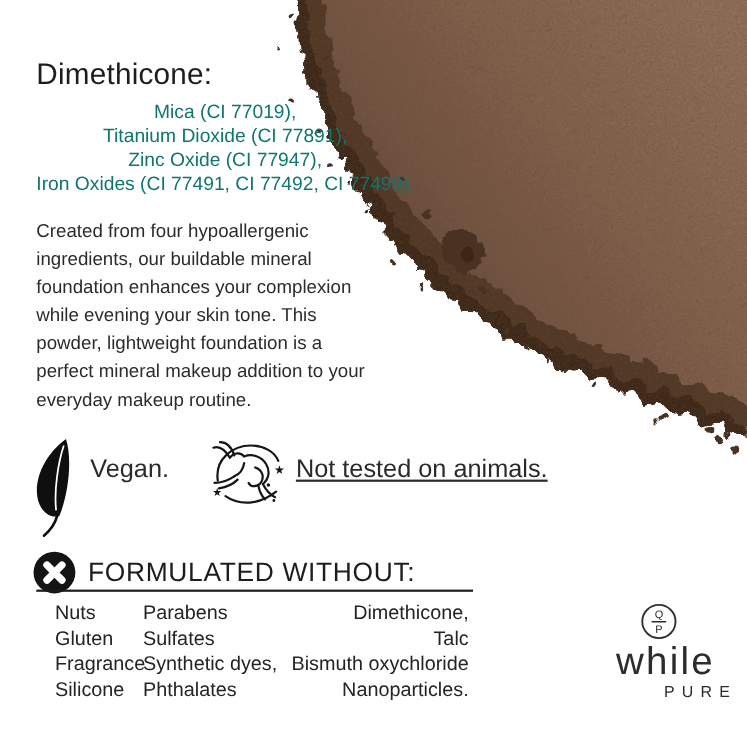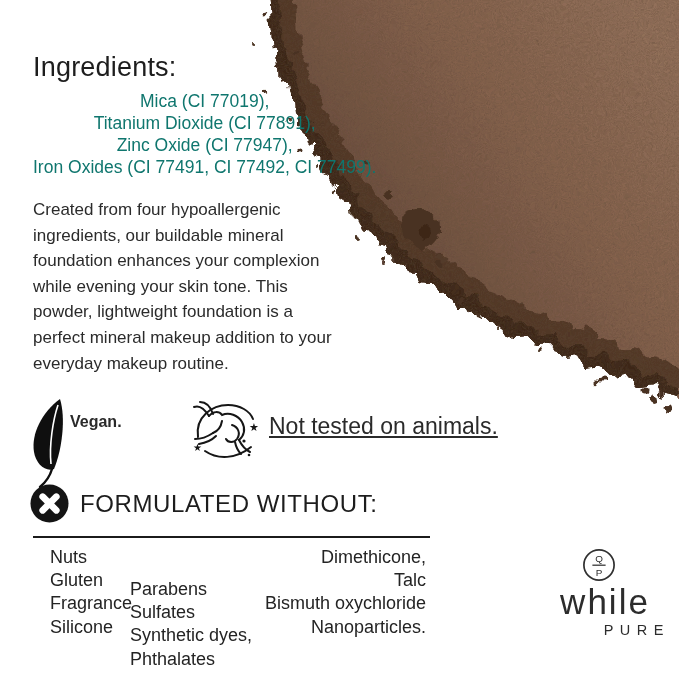--- a/index.html
+++ b/index.html
@@ -8,31 +8,31 @@
     font-family:"Liberation Sans","DejaVu Sans",sans-serif;
     color:#232323;overflow:hidden;
   }
   .powder{position:absolute;left:0;top:0;width:679px;height:679px;z-index:0;}
   .txt{position:absolute;z-index:2;}
   .ing-heading{left:33px;top:50px;font-size:27px;line-height:34px;font-weight:400;color:#1d1d1d;letter-spacing:.2px;}
   .ing-list{left:33px;top:90px;font-size:17.5px;line-height:22px;color:#0f766e;white-space:pre-line;text-align:center;}
   .description{left:33px;top:197px;width:440px;font-size:17px;line-height:25.6px;color:#2b2b2b;white-space:pre-line;}
   .claims{position:absolute;left:28px;top:396px;width:520px;height:96px;z-index:2;}
   .leaf{position:absolute;left:0;top:2px;width:46px;height:92px;}
-  .vegan-label{position:absolute;left:42px;top:17px;font-size:16px;color:#2a2a2a;font-weight:bold;}
+  .vegan-label{position:absolute;left:54px;top:17px;font-size:23px;color:#2a2a2a;}
   .bunny{position:absolute;left:164px;top:5px;width:68px;height:58px;}
   .cf-label{position:absolute;left:241px;top:17px;font-size:23px;color:#2a2a2a;text-decoration:underline;}
-  .fw-head{position:absolute;left:30px;top:484px;width:440px;height:42px;z-index:2;text-align:right;}
+  .fw-head{position:absolute;left:30px;top:501px;width:440px;height:42px;z-index:2;text-align:right;}
   .xcircle{position:absolute;left:0;top:0;width:39px;height:39px;}
   .fw-title{position:absolute;left:50px;top:6px;font-size:24px;letter-spacing:.6px;color:#1d1d1d;}
   .divider{position:absolute;left:33px;top:536px;width:397px;height:2px;background:#1b1b1b;z-index:2;}
   .fw-cols{position:absolute;left:33px;top:546px;width:420px;height:100px;z-index:2;font-size:18px;line-height:23.2px;color:#242424;}
   .fw-col{position:absolute;top:0;white-space:pre-line;}
   .fw-col.c1{left:17px;}
-  .fw-col.c2{left:97px;margin-top:32px;}
+  .fw-col.c2{left:97px;}
   .fw-col.c3{left:232px;text-align:right;}
   .brand{position:absolute;left:540px;top:545px;width:130px;height:100px;z-index:2;color:#2e2e2e;}
   .monogram{position:absolute;left:42px;top:3px;width:34px;height:34px;}
   .brand-name{position:absolute;left:0;top:37px;width:130px;text-align:center;font-size:35px;letter-spacing:2px;line-height:40px;color:#2c2c2c;}
   .brand-tagline{position:absolute;left:0;top:77px;width:130px;text-align:right;font-size:14.5px;letter-spacing:6.5px;text-indent:6.5px;color:#2c2c2c;}
 </style>
 </head>
 <body>
 
 <div class="canvas">
@@ -93,21 +93,21 @@
           <circle cx="540" cy="352" r="2"></circle>
         <circle cx="600" cy="380" r="2.5"></circle>
           <circle cx="645" cy="390" r="3.5"></circle>
           <circle cx="655" cy="398" r="5"></circle>
         <circle cx="668" cy="410" r="4"></circle>
           <circle cx="662" cy="382" r="3"></circle>
       </g>
     </g>
   </svg>
 
-  <div class="txt ing-heading">Ingredients:</div>
+  <div class="txt ing-heading">Dimethicone:</div>
   <div class="txt ing-list">Mica (CI 77019),
 Titanium Dioxide (CI 77891),
 Zinc Oxide (CI 77947),
 Iron Oxides (CI 77491, CI 77492, CI 77499).</div>
 
   <div class="txt description">Created from four hypoallergenic
 ingredients, our buildable mineral
 foundation enhances your complexion
 while evening your skin tone. This
 powder, lightweight foundation is a

